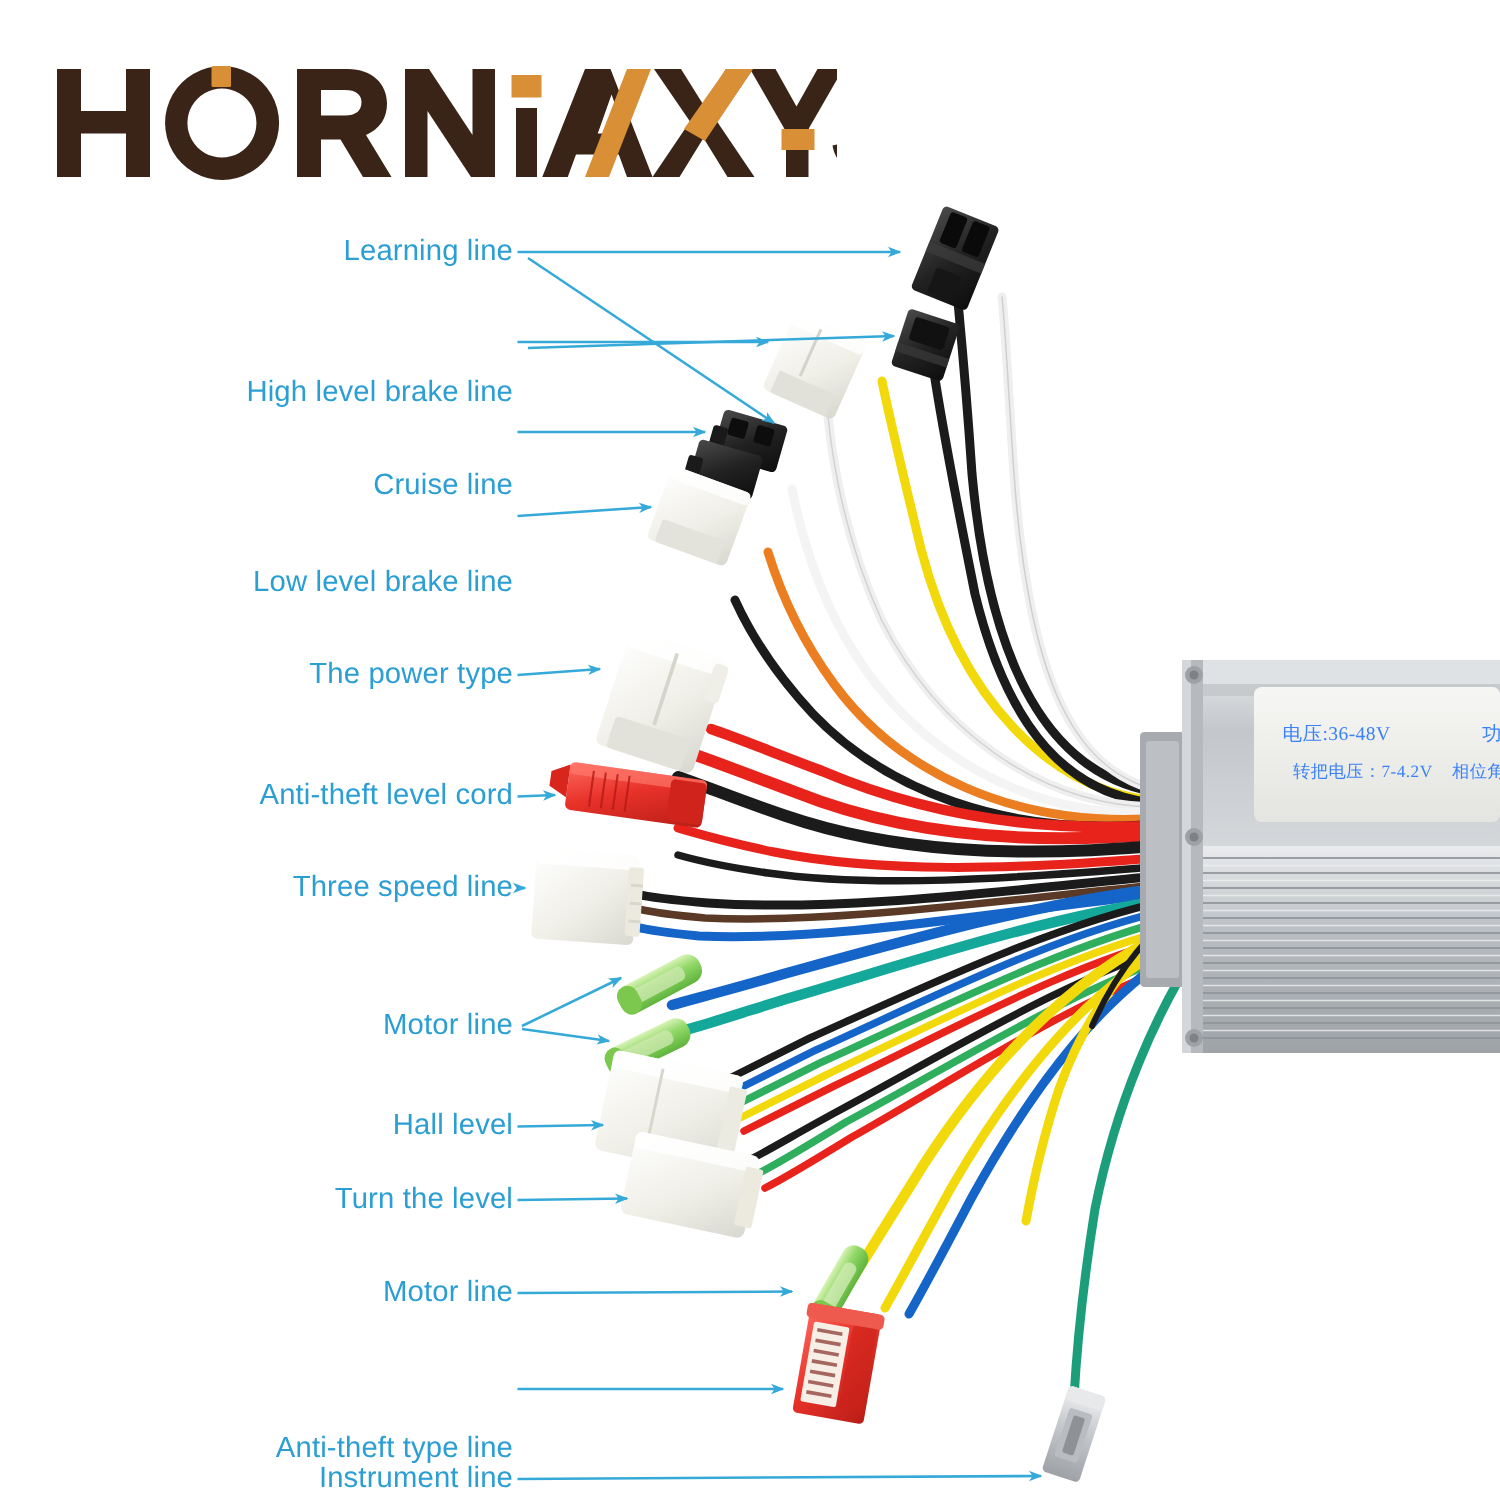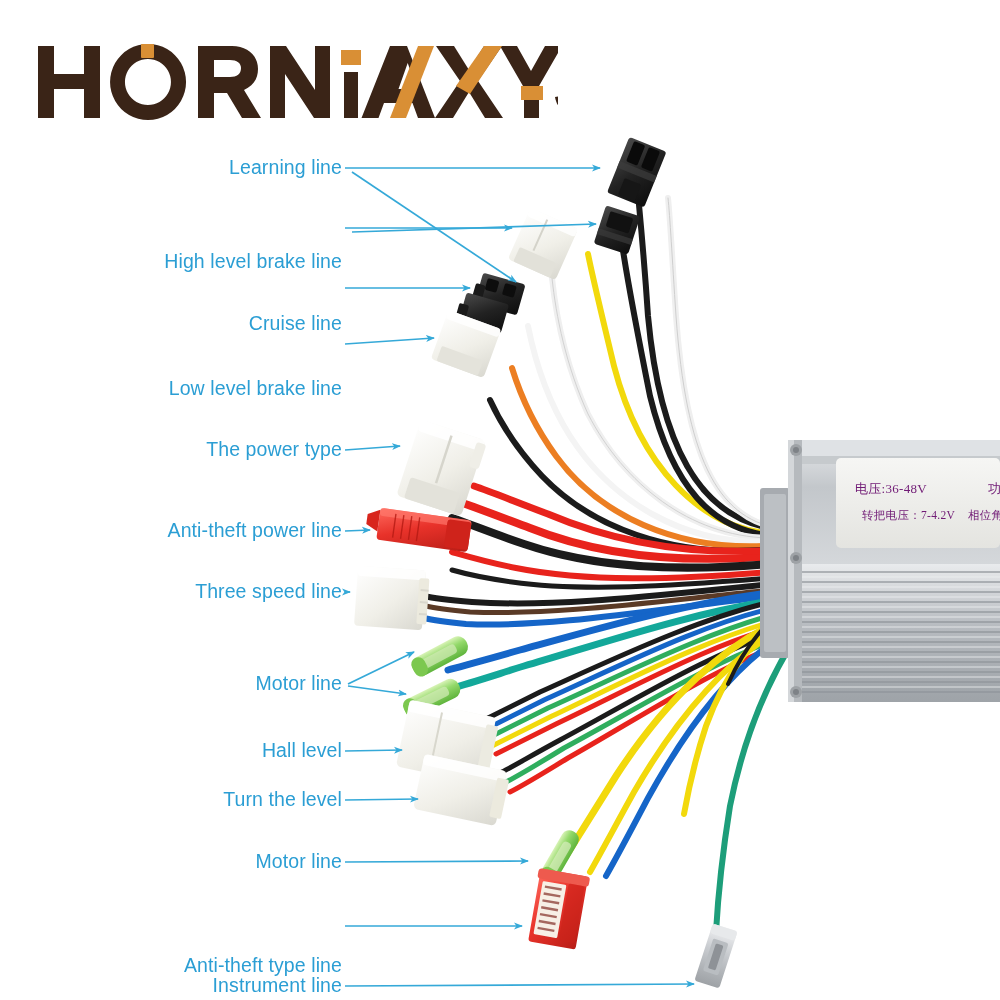--- a/index.html
+++ b/index.html
@@ -24,21 +24,21 @@
   }
   .label.r{transform:translateX(-100%);}
 
   
   #art{position:absolute;left:0;top:0;width:1000px;height:1000px;}
   #art svg{display:block;}
 
   
   .ctrl-text{
     position:absolute;
-    color:#701a75;
+    color:#3b82f6;
     font-family:"Liberation Serif","DejaVu Serif",serif;
     font-size:13px;
     letter-spacing:.3px;
     white-space:nowrap;
     line-height:1;
   }
   .ctrl-text.small{font-size:11.5px;}
 </style>
 </head>
 <body>
@@ -407,21 +407,21 @@
   <div class="label r" style="left:342px;top:142px;">Learning line</div>
 
   <div class="label r" style="left:342px;top:202px;margin-top:34px;">High level brake line</div>
 
   <div class="label r" style="left:342px;top:262px;margin-top:36px;">Cruise line</div>
 
   <div class="label r" style="left:342px;top:318px;margin-top:45px;">Low level brake line</div>
 
   <div class="label r" style="left:342px;top:424px;">The power type</div>
 
-  <div class="label r" style="left:342px;top:505px;">Anti-theft power line</div>
+  <div class="label r" style="left:342px;top:505px;">Anti-theft level cord</div>
 
   <div class="label r" style="left:342px;top:566px;">Three speed line</div>
 
   <div class="label r" style="left:342px;top:658px;">Motor line</div>
 
   <div class="label r" style="left:342px;top:725px;">Hall level</div>
 
   <div class="label r" style="left:342px;top:774px;">Turn the level</div>
 
   <div class="label r" style="left:342px;top:836px;">Motor line</div>

